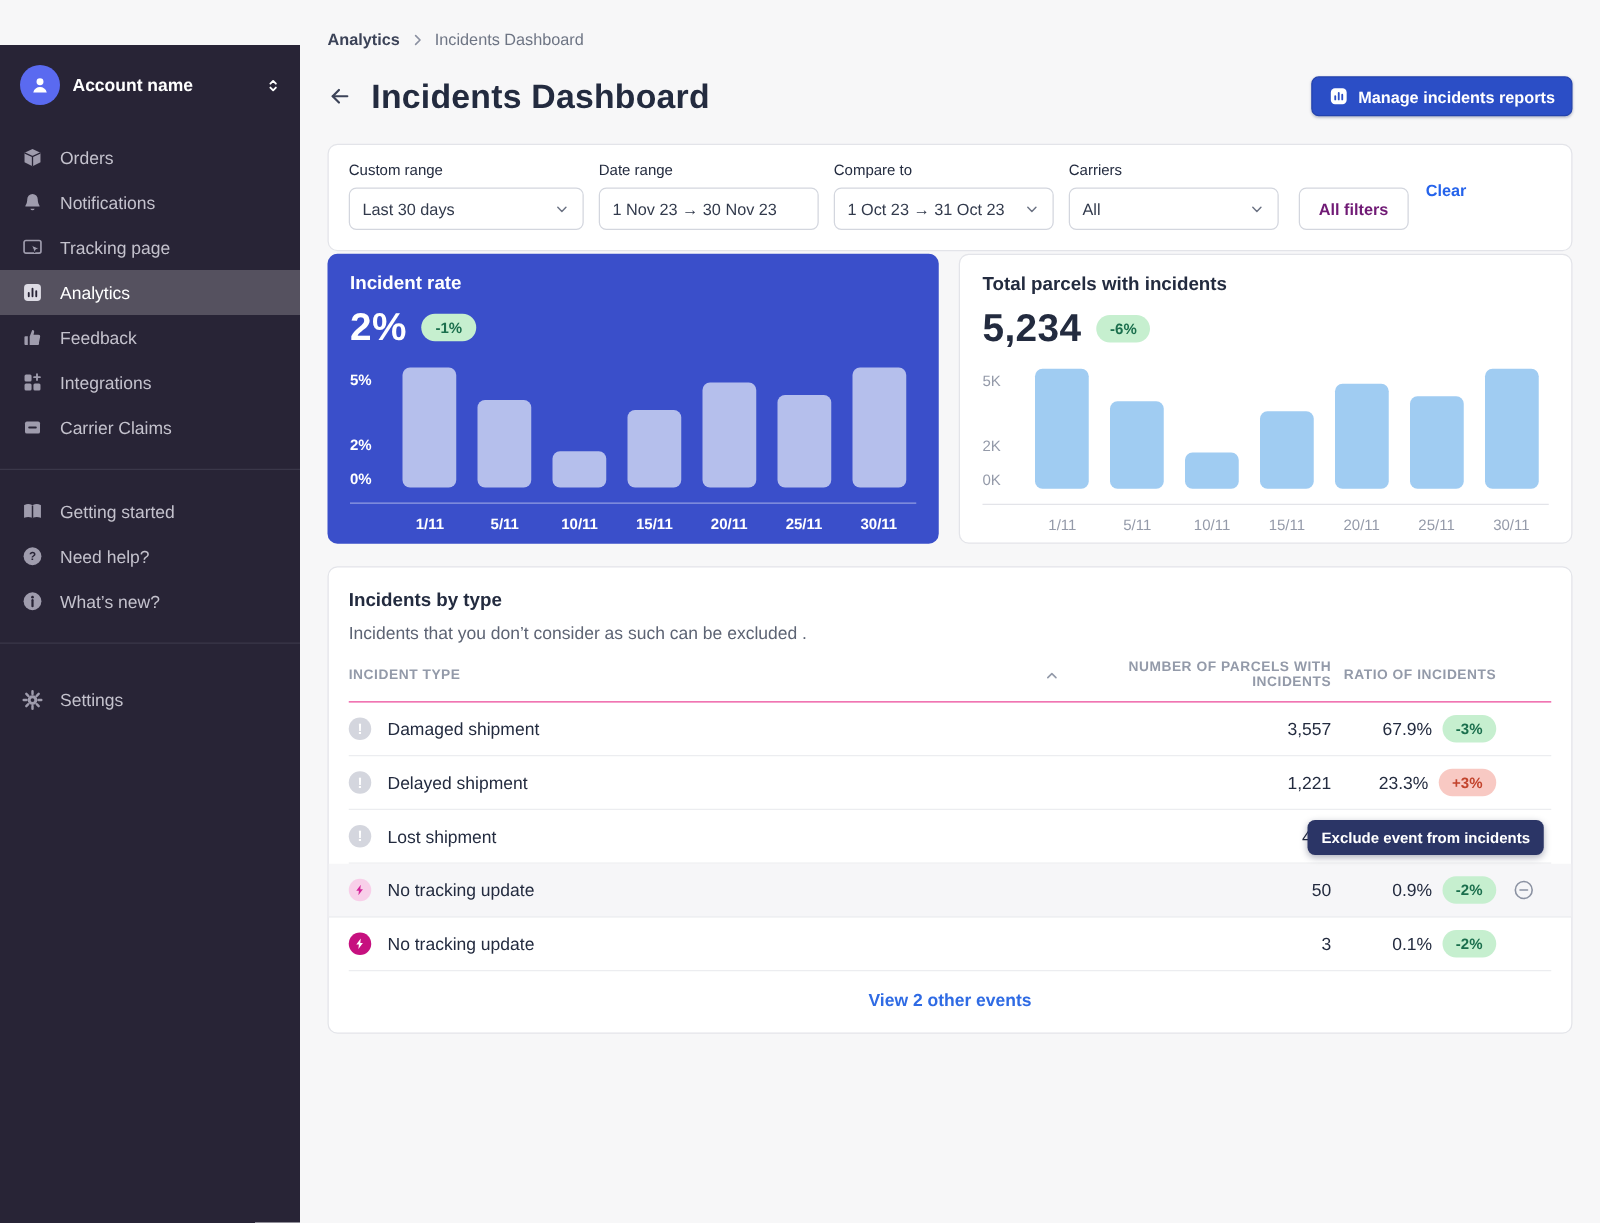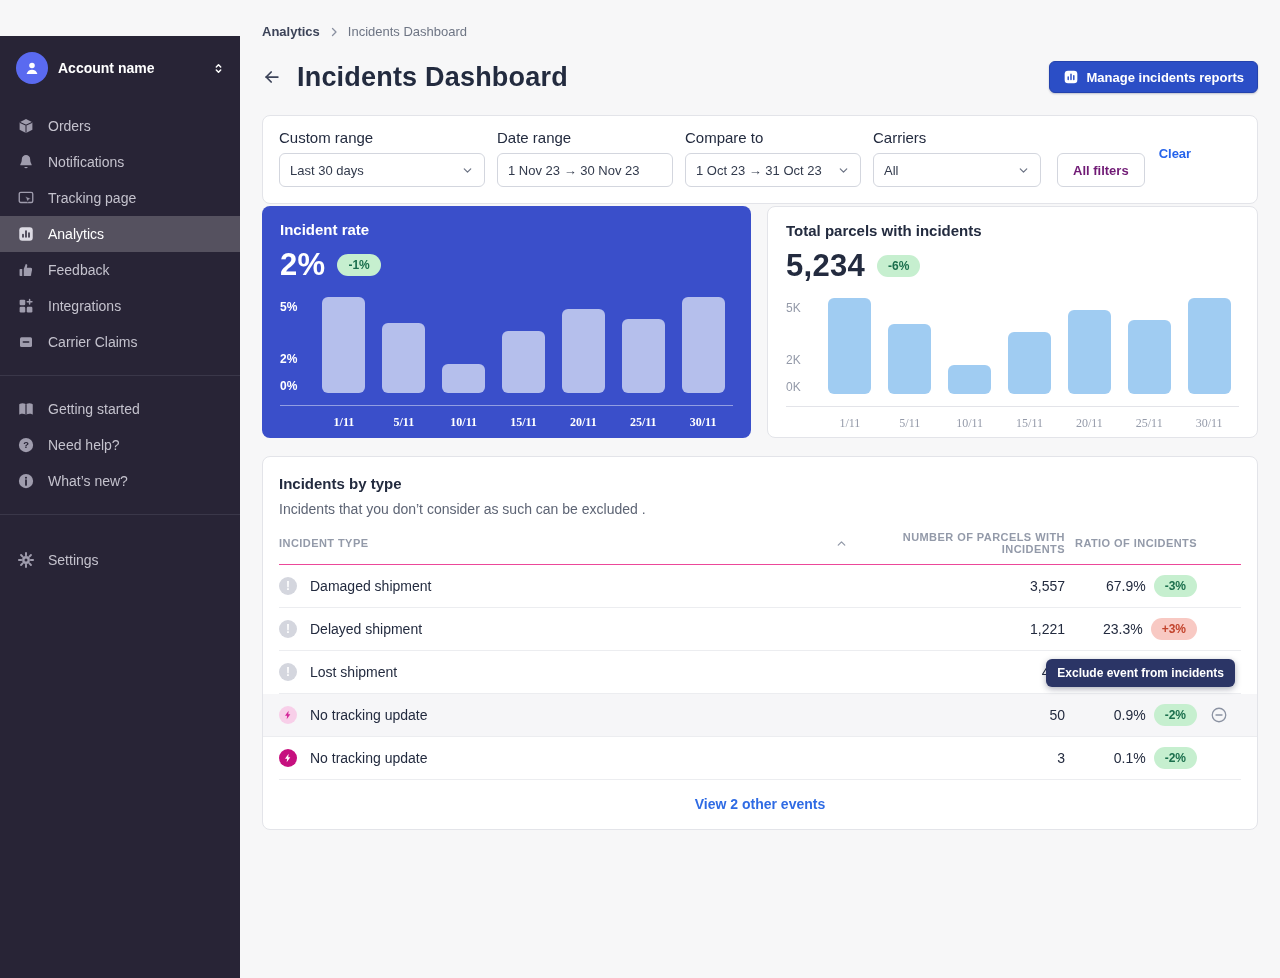--- a/index.html
+++ b/index.html
@@ -26,23 +26,23 @@
   .crumb-sub { color:#6e7584; }
 
   .title-row { display:flex; align-items:center; gap:15px; margin-top:22px; }
   .back-arrow { color:#3c4358; cursor:pointer; display:flex; }
   .page-title { font-size:27px; font-weight:700; color:#232b3f; letter-spacing:.2px; }
   .manage-btn { margin-left:auto; background:#2b4ec6; border:1px solid #2342ad; color:#fff; font-size:13px; font-weight:700; font-family:inherit; border-radius:6px; height:32px; padding:0 13px; display:flex; align-items:center; gap:8px; cursor:pointer; box-shadow:0 1px 2px rgba(20,30,80,.25); }
 
   
   .filters-card { margin-top:22px; background:#fff; border:1px solid #e3e4e9; border-radius:8px; padding:13px 16px 16px; display:flex; align-items:flex-end; }
   .filter-group { margin-right:12px; }
-  .filter-label { display:block; font-size:15px; color:#232b3f; margin-bottom:7px; }
+  .filter-label { display:block; font-size:12px; color:#232b3f; margin-bottom:7px; }
   .control { height:34px; border:1px solid #d3d6de; border-radius:6px; background:#fff; display:flex; align-items:center; justify-content:space-between; gap:8px; padding:0 10px; font-size:13px; color:#323a4c; cursor:pointer; }
-  .w-custom { width:206px; } .w-date { width:176px; } .w-compare { width:176px; } .w-carriers { width:168px; }
+  .w-custom { width:188px; } .w-date { width:176px; } .w-compare { width:176px; } .w-carriers { width:168px; }
   .all-filters-btn { height:34px; padding:0 15px; background:#fff; border:1px solid #d3d6de; border-radius:6px; font-size:13px; font-weight:700; color:#701a75; font-family:inherit; cursor:pointer; margin-right:14px; }
   .clear-link { font-size:13px; font-weight:700; color:#2563eb; cursor:pointer; align-self:center; margin-bottom:9px; text-decoration:none; }
 
   
   .charts-row { display:flex; gap:16px; margin-top:2px;justify-content:space-between; }
   .card-chart { flex:1; height:232px; border-radius:8px; padding:15px 18px 12px; position:relative; }
   .card-chart.blue { background:#3a4fca; color:#fff; }
   .card-chart.white { background:#fff; border:1px solid #e3e4e9; color:#232b3f; }
   .chart-title { font-size:15px; font-weight:700; }
   .kpi-row { display:flex; align-items:center; gap:12px; margin-top:9px; }
@@ -57,21 +57,21 @@
   .card-chart.white .tick { color:#949aa9; font-weight:400; }
   .plot { flex:1; display:flex; align-items:flex-end; height:96px; padding-left:8px; }
   .barwrap { flex:1; display:flex; justify-content:center; }
   .bar { width:72%; border-radius:6px; }
   .card-chart.blue .bar { background:#b5bfec; }
   .card-chart.white .bar { background:#a0ccf2; }
   .axis-line { height:1px; margin-top:12px; }
   .card-chart.blue .axis-line { background:rgba(255,255,255,.45); }
   .card-chart.white .axis-line { background:#e3e4e9; }
   .xlabels { display:flex; padding-left:34px; margin-top:9px; }
-  .xlabel { flex:1; text-align:center; font-size:12px; font-weight:700;font-family:Liberation Serif, serif; }
+  .xlabel { flex:1; text-align:center; font-size:12px; font-weight:700; }
   .card-chart.white .xlabel { color:#949aa9; font-weight:400; }
 
   
   .table-card { margin-top:18px; background:#fff; border:1px solid #e3e4e9; border-radius:8px; padding:18px 16px 0; position:relative; }
   .table-title { font-size:15px; font-weight:700; color:#232b3f; }
   .table-subtitle { font-size:14px; color:#5d6474; margin-top:9px; }
   .thead { display:flex; align-items:center; margin-top:14px; padding-bottom:9px; border-bottom:1px solid #ec4899; font-size:11px; font-weight:700; letter-spacing:.04em; color:#939aa9; text-transform:uppercase; }
   .col-type { flex:1; }
   .col-parcels { width:230px; text-align:right; display:flex; justify-content:flex-start; align-items:center; gap:6px; }
   .col-ratio { width:132px; text-align:right; }

